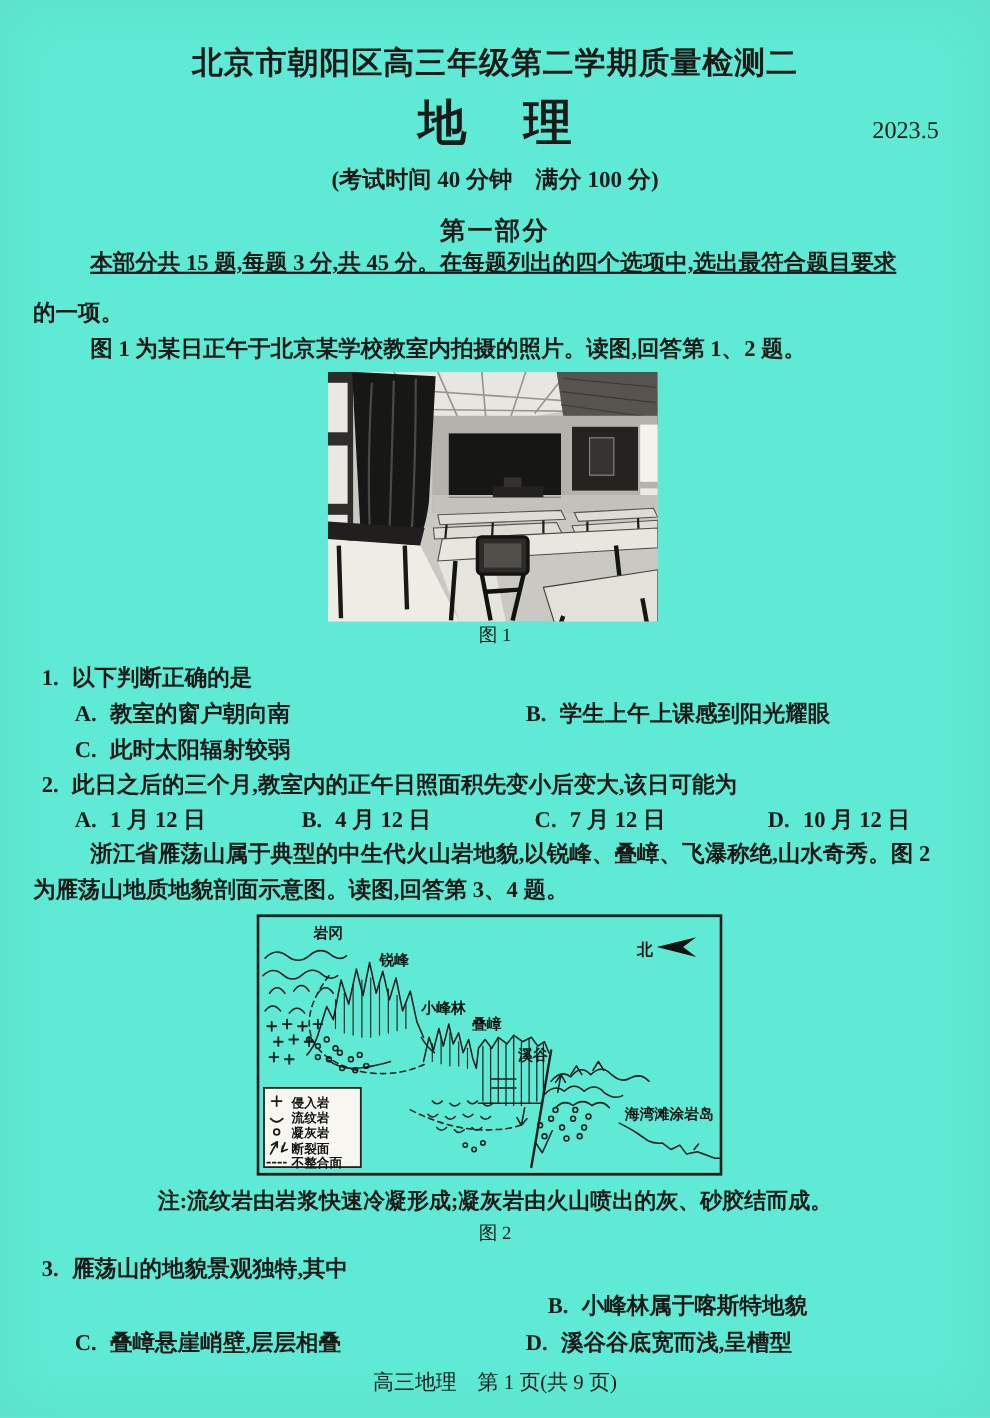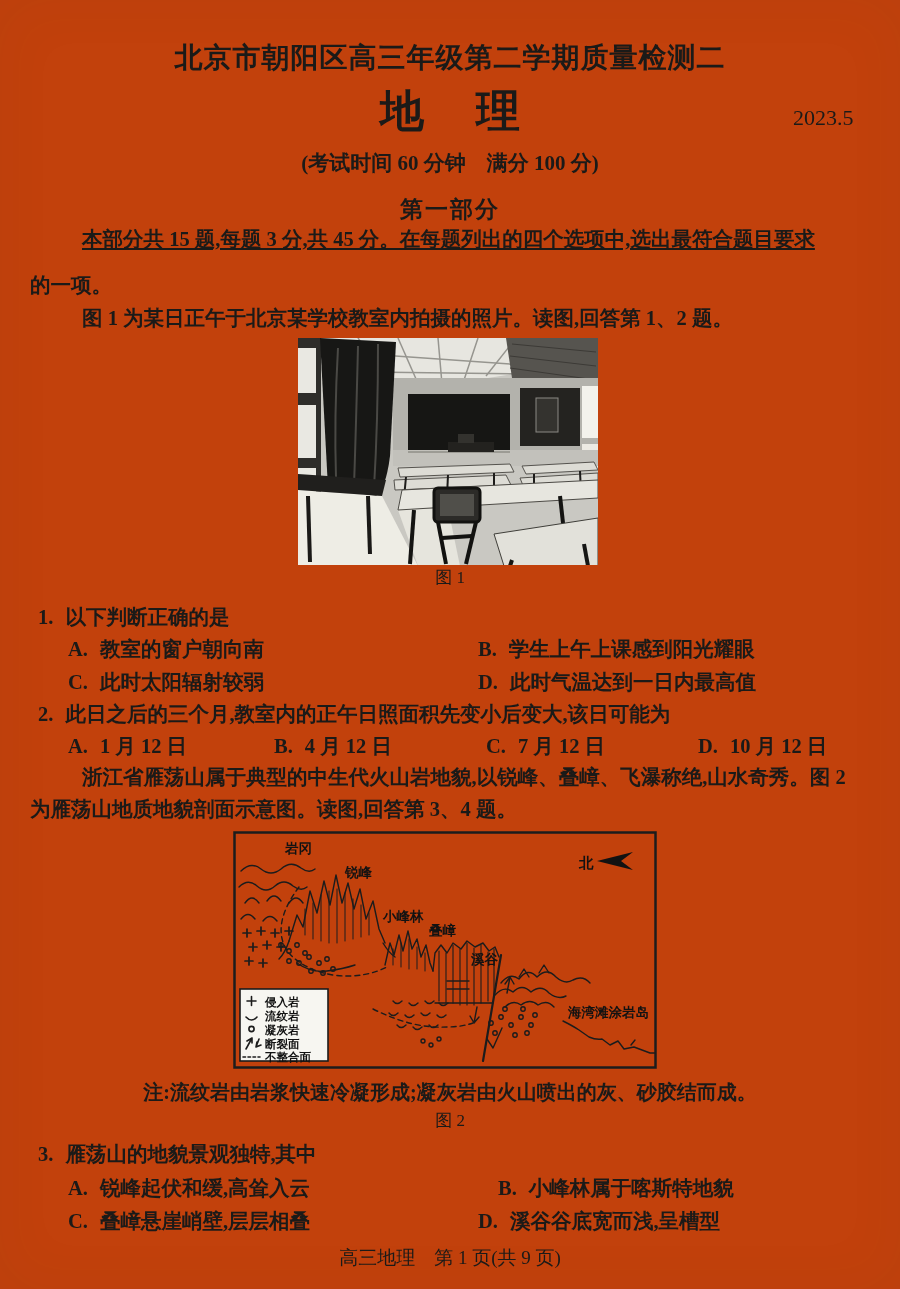--- a/index.html
+++ b/index.html
@@ -1,18 +1,18 @@
 <!DOCTYPE html>
 <html><head>
 <meta charset="utf-8">
 <style>
   html,body{margin:0;padding:0;background:#dedcd6;}
   .page{
     position:relative;width:900px;height:1289px;margin:0 auto;
-    background:#c2410c;
+    background:#5eead4;
     box-shadow:inset 0 0 60px rgba(80,70,50,0.06);
     font-family:"Liberation Serif","DejaVu Serif",serif;
     color:#1b1a18;overflow:hidden;
   }
   .t{position:absolute;white-space:nowrap;line-height:1.25;}
   .c{left:0;width:900px;text-align:center;}
   .title{font-size:28px;font-weight:600;letter-spacing:1px;}
   .subject{font-size:44px;font-weight:700;letter-spacing:4px;}
   .date{font-size:22px;}
   .examinfo{font-size:21px;font-weight:600;}
@@ -27,21 +27,21 @@
   svg text{font-family:"Liberation Serif","DejaVu Serif",serif;}
 </style>
 </head>
 <body>
 
 <div class="page">
 
   <div class="t c title" style="top:40px;">北京市朝阳区高三年级第二学期质量检测二</div>
   <div class="t subject" style="top:84px;left:380px;">地　理</div>
   <div class="t date" style="top:104px;left:793px;">2023.5</div>
-  <div class="t c examinfo" style="top:150px;">(考试时间 60 分钟　满分 100 分)</div>
+  <div class="t c examinfo" style="top:150px;">(考试时间 40 分钟　满分 100 分)</div>
   <div class="t c part" style="top:196px;">第一部分</div>
 
   <div class="t ins" style="top:227px;left:82px;text-decoration:underline;">本部分共 15 题,每题 3 分,共 45 分。在每题列出的四个选项中,选出最符合题目要求</div>
   <div class="t ins" style="top:273px;left:30px;">的一项。</div>
 
   <div class="t body20" style="top:306px;left:82px;">图 1 为某日正午于北京某学校教室内拍摄的照片。读图,回答第 1、2 题。</div>
 
   <svg viewBox="0 0 300 227" style="left:298px;top:338px;width:300px;height:227px;">
     <rect width="300" height="227" fill="#c9c8c2"></rect>
 
@@ -134,21 +134,20 @@
     </g>
   </svg>
   <div class="t c cap" style="top:567px;">图 1</div>
 
   <div class="t body20" style="top:605px;left:38px;">
     <span class="ol">1.</span><span>以下判断正确的是</span>
   </div>
   <div class="t body20" style="top:637px;left:68px;"><span class="ol">A.</span><span>教室的窗户朝向南</span></div>
   <div class="t body20" style="top:637px;left:478px;"><span class="ol">B.</span><span>学生上午上课感到阳光耀眼</span></div>
   <div class="t body20" style="top:670px;left:68px;"><span class="ol">C.</span><span>此时太阳辐射较弱</span></div>
-  <div class="t body20" style="top:670px;left:478px;"><span class="ol">D.</span><span>此时气温达到一日内最高值</span></div>
 
   <div class="t body20" style="top:702px;left:38px;">
     <span class="ol">2.</span><span>此日之后的三个月,教室内的正午日照面积先变小后变大,该日可能为</span>
   </div>
   <div class="t body20" style="top:734px;left:68px;"><span class="ol">A.</span><span>1 月 12 日</span></div>
   <div class="t body20" style="top:734px;left:274px;"><span class="ol">B.</span><span>4 月 12 日</span></div>
   <div class="t body20" style="top:734px;left:486px;"><span class="ol">C.</span><span>7 月 12 日</span></div>
   <div class="t body20" style="top:734px;left:698px;"><span class="ol">D.</span><span>10 月 12 日</span></div>
 
   <div class="t body20" style="top:765px;left:82px;">浙江省雁荡山属于典型的中生代火山岩地貌,以锐峰、叠嶂、飞瀑称绝,山水奇秀。图 2</div>
@@ -295,20 +294,19 @@
       <text x="32" y="230" font-size="11.5" font-weight="600" fill="#121212">不整合面</text>
     </g>
   </svg>
 
   <div class="t c note" style="top:1080px;">注:流纹岩由岩浆快速冷凝形成;凝灰岩由火山喷出的灰、砂胶结而成。</div>
   <div class="t c cap" style="top:1110px;">图 2</div>
 
   <div class="t body20" style="top:1142px;left:38px;">
     <span class="ol">3.</span><span>雁荡山的地貌景观独特,其中</span>
   </div>
-  <div class="t body20" style="top:1176px;left:68px;"><span class="ol">A.</span><span>锐峰起伏和缓,高耸入云</span></div>
   <div class="t body20" style="top:1176px;left:498px;"><span class="ol">B.</span><span>小峰林属于喀斯特地貌</span></div>
   <div class="t body20" style="top:1209px;left:68px;"><span class="ol">C.</span><span>叠嶂悬崖峭壁,层层相叠</span></div>
   <div class="t body20" style="top:1209px;left:478px;"><span class="ol">D.</span><span>溪谷谷底宽而浅,呈槽型</span></div>
 
   <div class="t c footer" style="top:1246px;">高三地理　第 1 页(共 9 页)</div>
 
 </div>
 
 </body></html>

